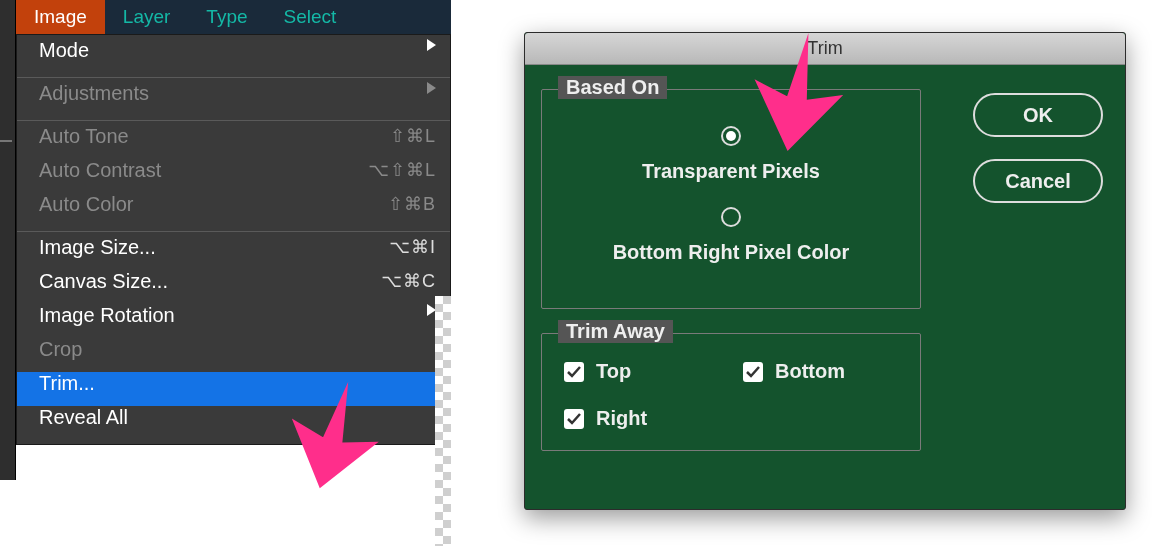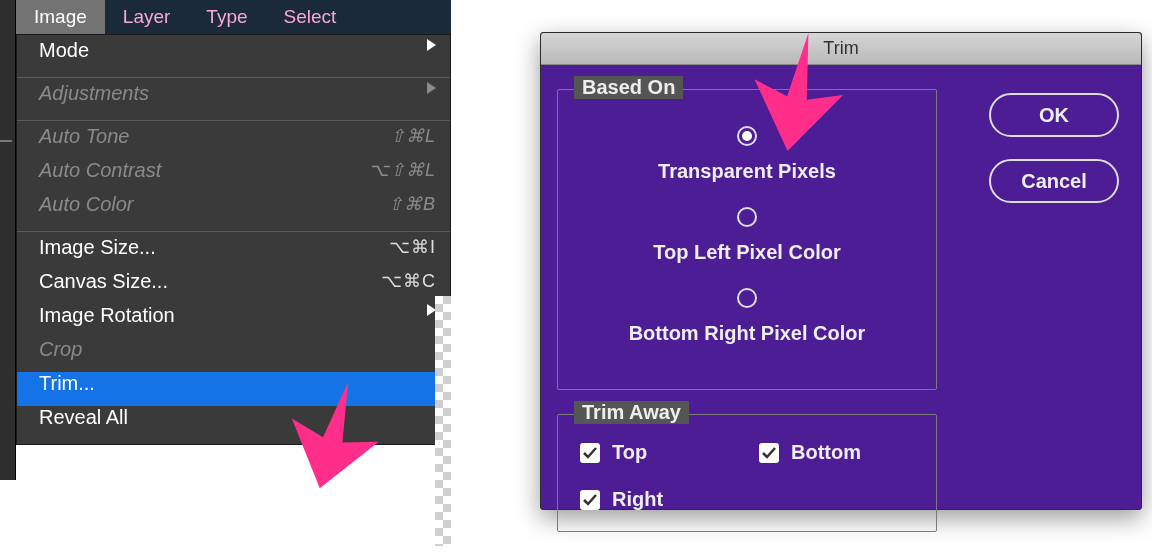--- a/index.html
+++ b/index.html
@@ -34,44 +34,44 @@
     left:0; top:140px; width:12px; height:2px; background:#777;
   }
 
   .menubar {
     height: 34px;
     background: #1a2a3a;
     display: flex;
     align-items: stretch;
   }
   .menubar-item {
-    color: #f9a8d4;
+    color: #14b8a6;
     font-size: 19px;
     padding: 6px 18px 0 18px;
     cursor: default;
   }
   .menubar-item.active {
-    background: #737373;
+    background: #c2410c;
     color: #fff;
   }
 
   .dropdown {
     background: #3a3a3a;
     border: 1px solid #1a1a1a;
     padding-top: 4px;
     padding-bottom: 4px;
   }
   .dd-row {
     display: flex;
     height: 34px;
     padding: 0 14px 0 22px;
     color: #fff;
     font-size: 20px;
   }
-  .dd-row.disabled { color: #8a8a8a; font-style: italic; }
+  .dd-row.disabled { color: #8a8a8a; }
   .dd-row.highlight { background: #1473e6; }
   .dd-label { flex: 1; }
   .dd-shortcut {
     color: #8a8a8a;
     font-size: 18px;
     letter-spacing: 1px;
   }
   .dd-sep {
     height: 1px;
     background: #5a5a5a;
@@ -99,25 +99,25 @@
     background-position: 0 0, 8px 8px;
   }
 
   
   .arrow-wrap { position:absolute; pointer-events:none; }
   .arrow-svg { display:block; }
 
   
   .dialog {
     position: absolute;
-    left: 540px;
+    left: 524px;
     top: 32px;
     width: 602px;
     height: 478px;
-    background: #4c1d95;
+    background: #14532d;
     border: 1px solid #2c2c2c;
     border-radius: 3px;
     box-shadow: 0 8px 24px rgba(0,0,0,.4);
     color: #eee;
   }
   .dialog-titlebar {
     height: 32px;
     background: linear-gradient(#d6d6d6,#b8b8b8);
     border-bottom: 1px solid #888;
     text-align: center;
@@ -289,24 +289,20 @@
   <div class="dialog-body">
 
     <div class="fieldset">
       <div class="fieldset-legend">Based On</div>
 
       <div class="radio-row">
         <span class="radio">
             <span class="dot"></span>
           </span>
         <span>Transparent Pixels</span>
-      </div>
-      <div class="radio-row">
-        <span class="radio"></span>
-        <span>Top Left Pixel Color</span>
       </div>
       <div class="radio-row" style="margin-bottom:24px">
         <span class="radio"></span>
         <span>Bottom Right Pixel Color</span>
       </div>
     </div>
 
     <div class="fieldset">
       <div class="fieldset-legend">Trim Away</div>
       <div class="check-grid">

